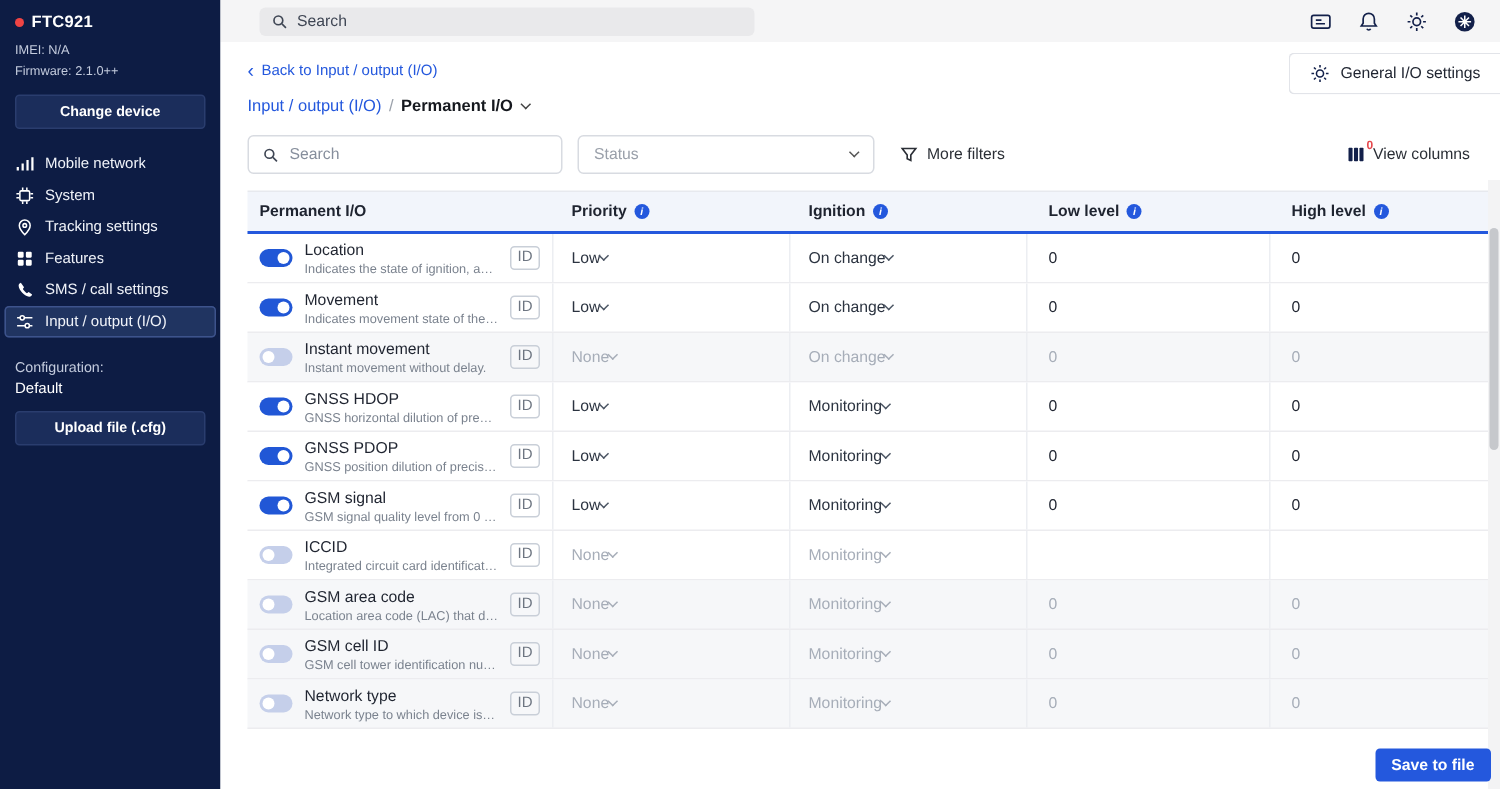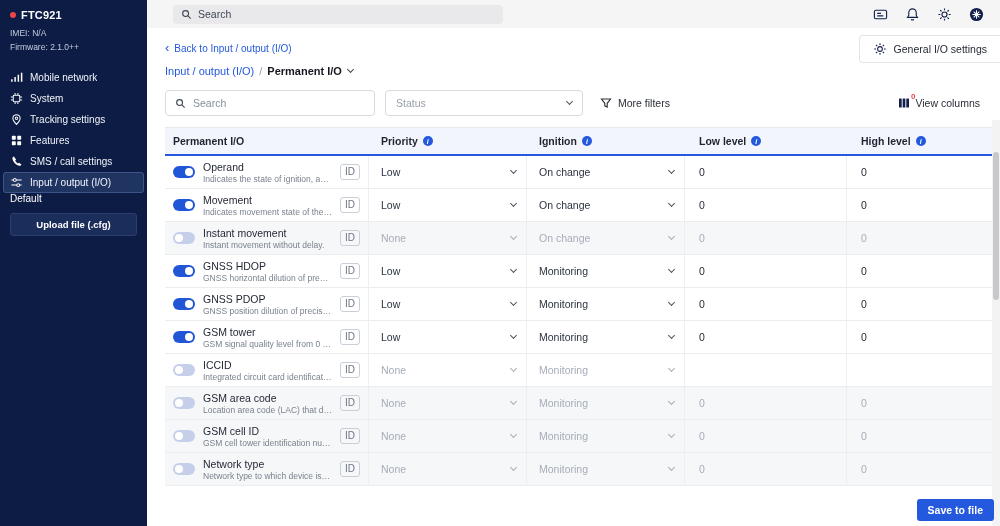--- a/index.html
+++ b/index.html
@@ -78,21 +78,21 @@
   .bcell{border-right:1px solid #eceef2}
   .cell-name{gap:8px;padding:0 8px}
   .toggle{width:22px;height:12px;border-radius:7px;background:#2157d6;position:relative;flex-shrink:0;cursor:pointer}
   .toggle::after{content:"";width:8px;height:8px;background:#fff;border-radius:50%;position:absolute;top:2px;right:2px}
   .toggle.off-pos{background:#c5cfea}
   .toggle.off-pos::after{left:2px;right:auto}
   .nm{flex:1;min-width:0}
   .n1{font-size:10.5px;color:#1f2430;white-space:nowrap;overflow:hidden;text-overflow:ellipsis}
   .n2{font-size:8.5px;color:#7a828e;margin-top:1px;white-space:nowrap;overflow:hidden;text-overflow:ellipsis}
   .idb{border:1px solid #c9cfd8;border-radius:3px;font-size:10px;color:#6d7581;padding:2px 4px;flex-shrink:0;line-height:1}
-  .cell-dd{justify-content:space-between;padding:0 10px 0 12px;color:#2b3340;cursor:pointer}
+  .cell-dd{padding:0 10px 0 12px;color:#2b3340;cursor:pointer}
   .cell-dd .chev{border-color:#4b5563}
   .t-row.off .cell-dd{color:#a6adb8}
   .t-row.off .cell-dd .chev{border-color:#a6adb8}
   .cell-val{padding-left:14px;color:#1f2430}
   .t-row.off .cell-val{color:#a6adb8}
 
   
   .scrollbar{position:absolute;right:0;top:92px;bottom:0;width:8px;background:#f3f3f4}
   .scroll-thumb{position:absolute;top:32px;left:1px;width:6px;height:148px;background:#c6c8cc;border-radius:3px;cursor:pointer}
   .save-btn{position:absolute;right:6px;bottom:5px;background:#2458dd;color:#fff;border:none;border-radius:3px;font-size:10.5px;padding:5px 11px;cursor:pointer;font-family:inherit;font-weight:bold}
@@ -106,20 +106,21 @@
     <div class="dev-head">
       <div class="dev-name">
         <span class="dot"></span>
         <span>FTC921</span>
       </div>
       <div class="dev-meta">
         <div>IMEI: N/A</div>
         <div>Firmware: 2.1.0++</div>
       </div>
     </div>
+    <button class="side-btn">Change device</button>
 
     <div class="nav">
 
   <div class="nav-item">
     <span class="nav-icon">
             <svg viewBox="0 0 14 14" fill="none" stroke="currentColor" stroke-width="1.6">
               <path d="M2 11.5V9M5.5 11.5V6.5M9 11.5V4M12.5 11.5V2"></path>
             </svg>
           </span>
     <span class="nav-label">Mobile network</span>
@@ -171,20 +172,21 @@
             <svg viewBox="0 0 14 14" fill="none" stroke="currentColor" stroke-width="1.1">
               <path d="M1.5 4.2h11M1.5 9.8h11"></path>
               <circle cx="5.2" cy="4.2" r="1.5" fill="#0d1c44"></circle>
               <circle cx="8.8" cy="9.8" r="1.5" fill="#0d1c44"></circle>
             </svg>
           </span>
     <span class="nav-label">Input / output (I/O)</span>
   </div>
 </div>
 
+    <div class="config-label">Configuration:</div>
     <div class="config-value">Default</div>
     <button class="side-btn">Upload file (.cfg)</button>
   </div>
 
   <div class="main">
     <div class="topbar">
       <div class="top-search">
         <svg viewBox="0 0 12 12" fill="none" stroke="currentColor" stroke-width="1.2">
             <circle cx="5" cy="5" r="3.2"></circle>
             <path d="M7.6 7.6L10.5 10.5"></path>
@@ -290,21 +292,21 @@
           <div class="hc c5">
               <span>High level</span>
               <span class="info"></span>
             </div>
         </div>
         <div>
   <div class="t-row">
     <div class="cell bcell cell-name c1">
       <span class="toggle on"></span>
       <span class="nm">
-        <span class="n1">Operand</span>
+        <span class="n1">Location</span>
         <span class="n2" style="display:block">Indicates the state of ignition, acco...</span>
       </span>
       <span class="idb">ID</span>
     </div>
     <div class="cell bcell cell-dd c2" style="padding-left:12px">
       <span>Low</span>
       <span class="chev"></span>
     </div>
     <div class="cell bcell cell-dd c3" style="padding-left:12px">
       <span>On change</span>
@@ -395,21 +397,21 @@
       <span class="chev"></span>
     </div>
     <div class="cell bcell cell-val c4">0</div>
     <div class="cell cell-val c5">0</div>
   </div>
 
   <div class="t-row">
     <div class="cell bcell cell-name c1">
       <span class="toggle on"></span>
       <span class="nm">
-        <span class="n1">GSM tower</span>
+        <span class="n1">GSM signal</span>
         <span class="n2" style="display:block">GSM signal quality level from 0 to 5...</span>
       </span>
       <span class="idb">ID</span>
     </div>
     <div class="cell bcell cell-dd c2" style="padding-left:12px">
       <span>Low</span>
       <span class="chev"></span>
     </div>
     <div class="cell bcell cell-dd c3" style="padding-left:12px">
       <span>Monitoring</span>

